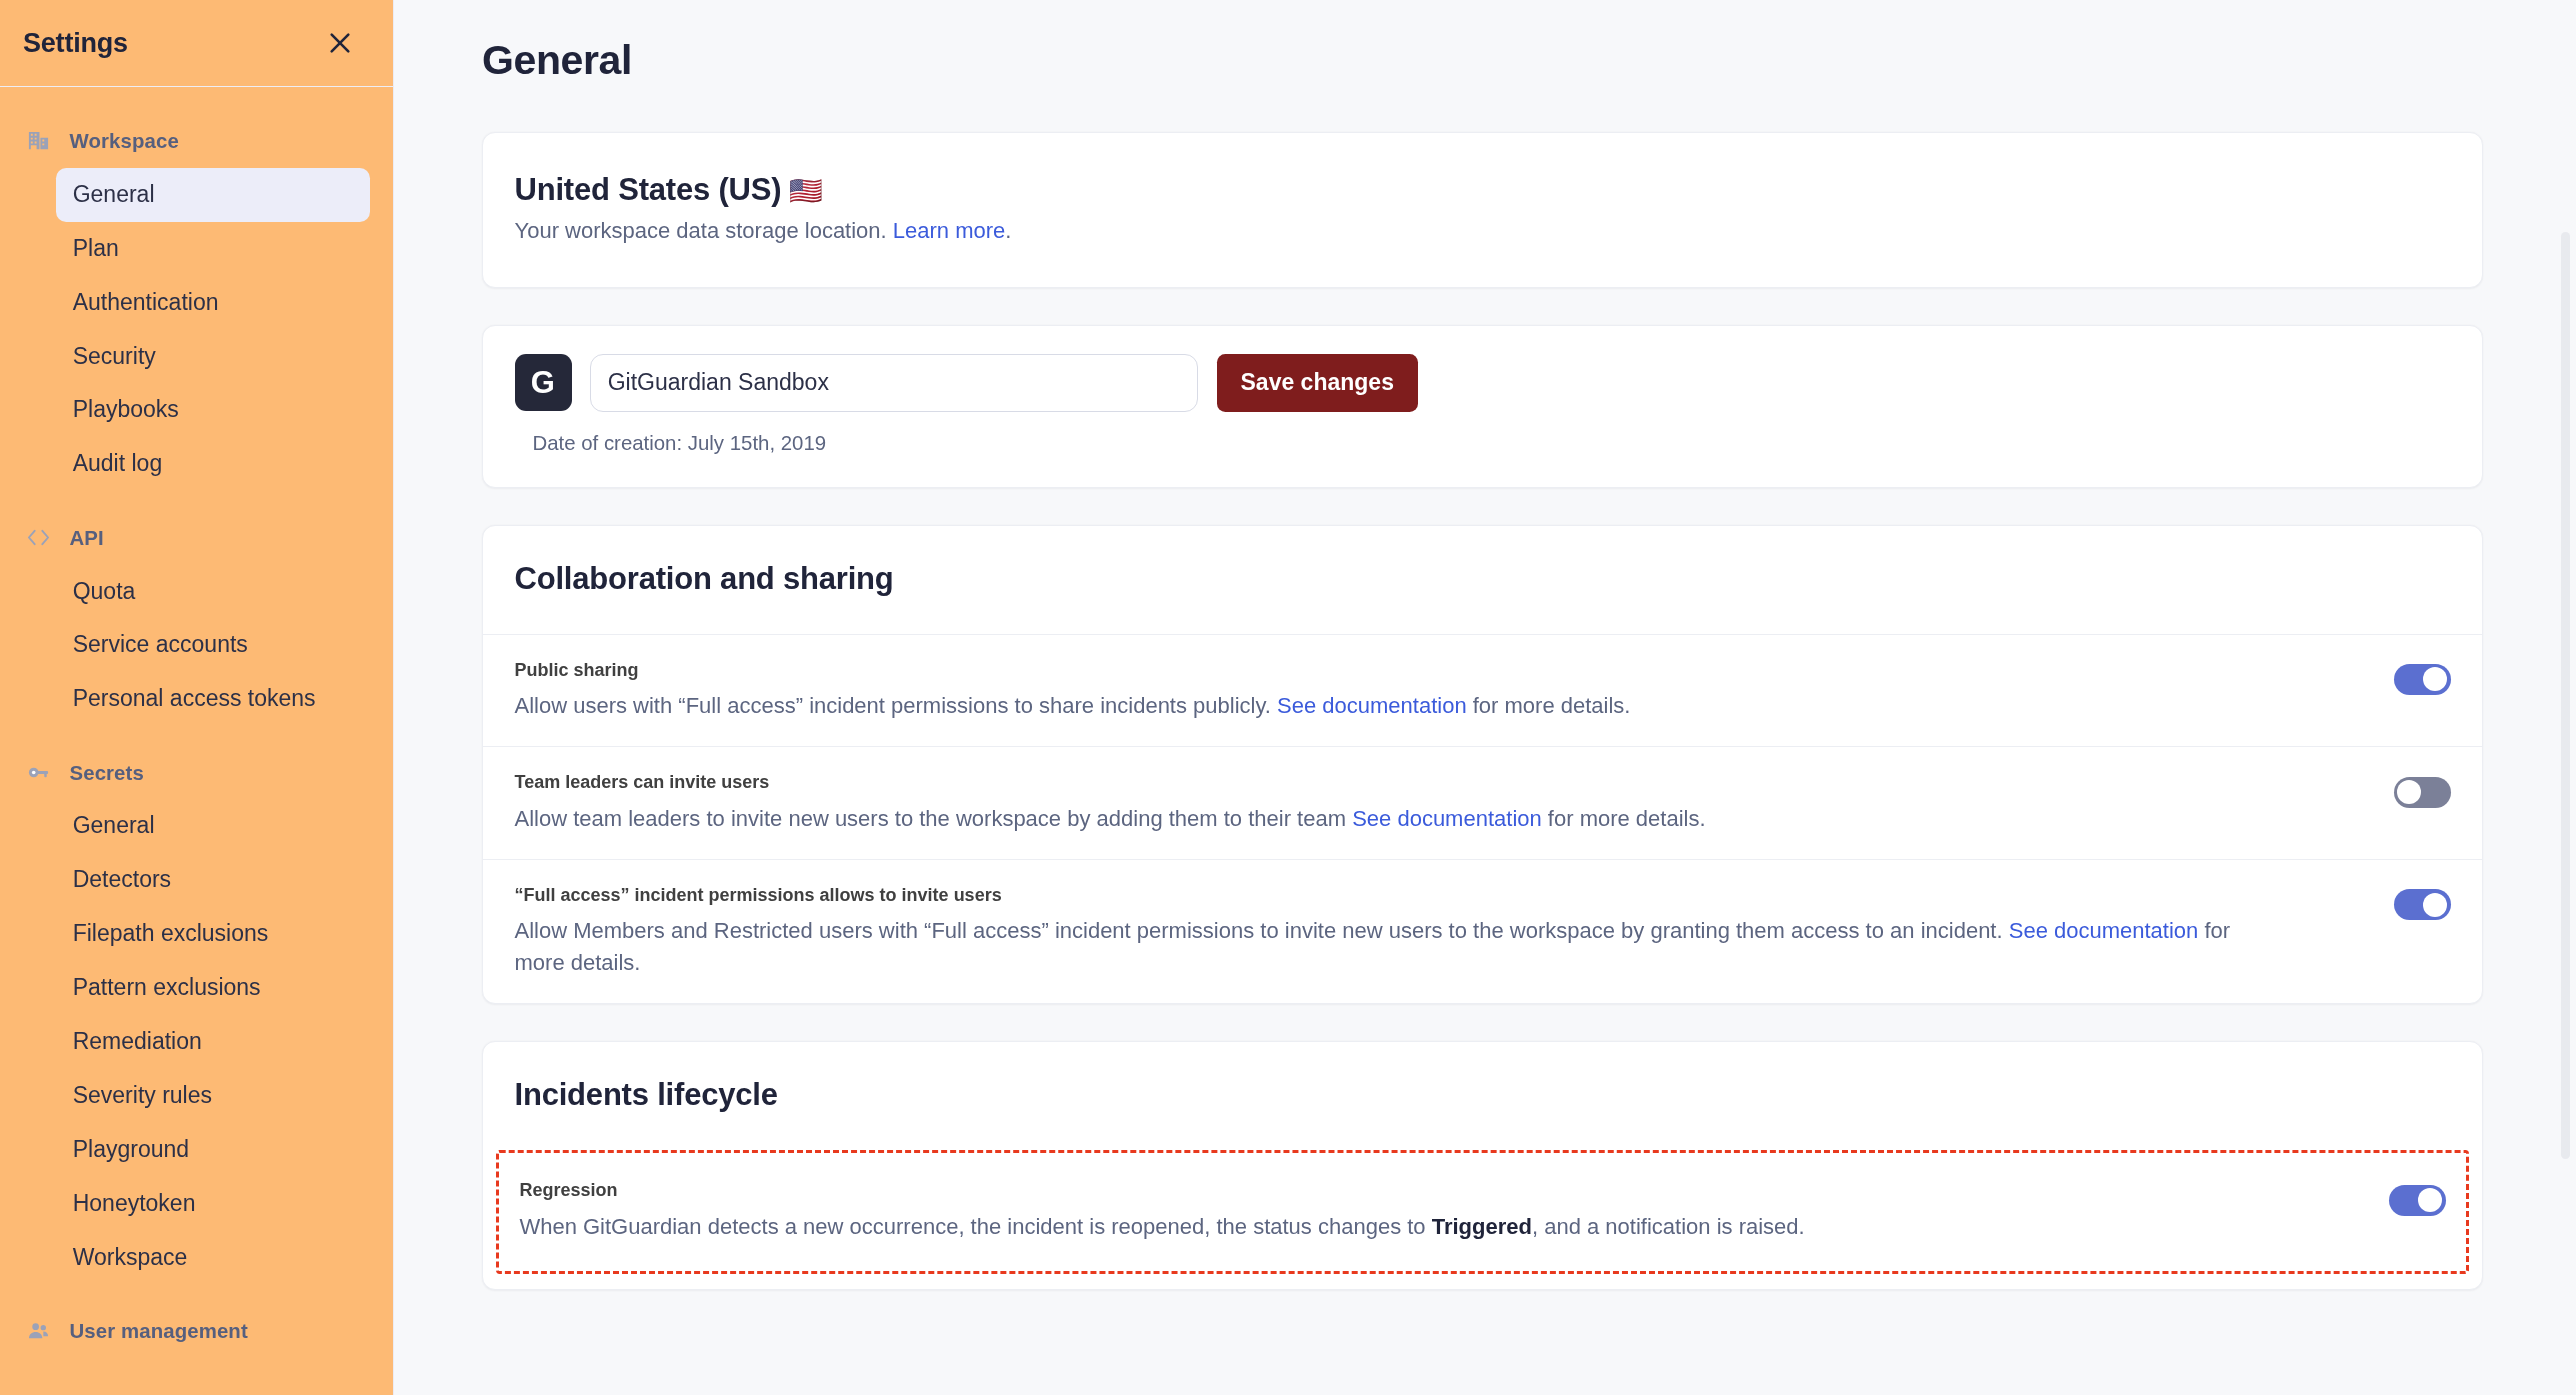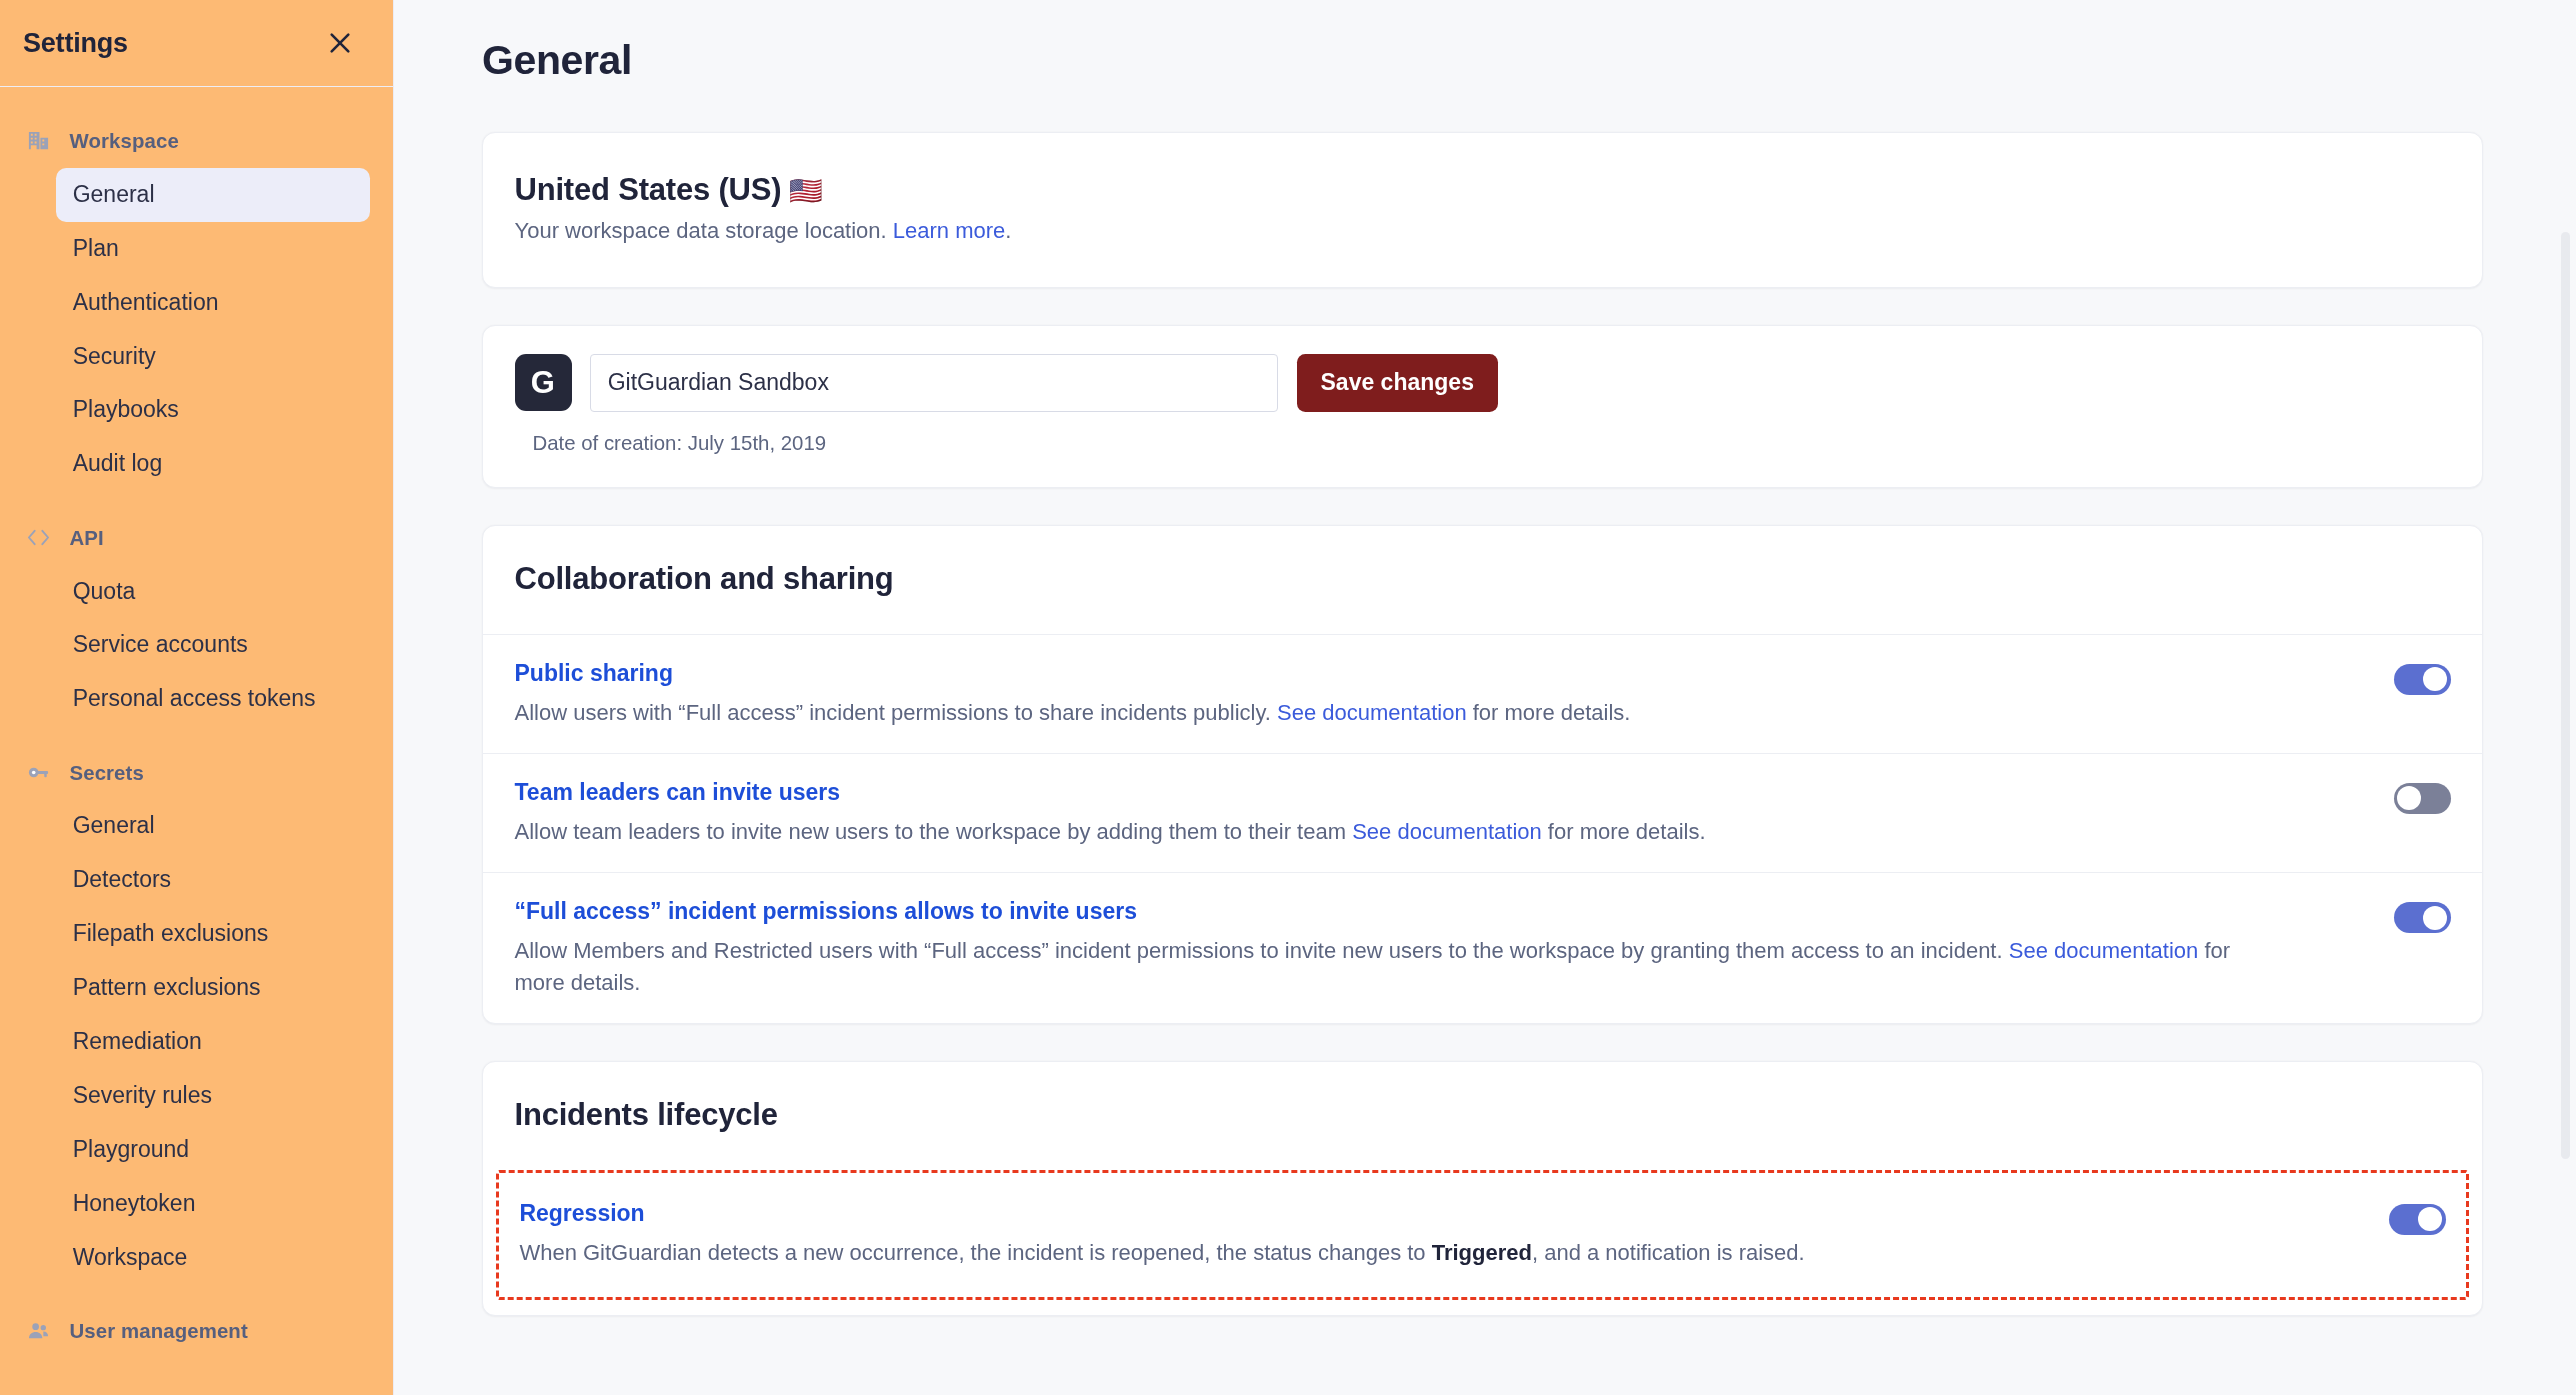--- a/index.html
+++ b/index.html
@@ -186,24 +186,24 @@
     color: #ffffff;
     display: flex;
     align-items: center;
     justify-content: center;
     font-size: 31px;
     font-weight: bold;
     letter-spacing: 0.5px;
   }
 
   .ws-input {
-    width: 688px;
+    width: 608px;
     height: 58px;
     border: 1.4px solid #d8dbe6;
-    border-radius: 4px;
+    border-radius: 13px;
     padding: 0 16.7px;
     font-size: 23px;
     color: #2c3047;
     font-family: "Liberation Sans", sans-serif;
     background: #ffffff;
     outline: none;
   }
 
   .save-btn {
     height: 58px;
@@ -247,23 +247,23 @@
     gap: 37px;
     padding: 24px 31.5px 24px 31.5px;
     border-top: 0.9px solid #eceef3;
   }
 
   .setting-row.first { border-top: 0.9px solid #eceef3; }
 
   .setting-text { flex: 1; min-width: 0; }
 
   .setting-name {
-    font-size: 23px;
-    font-weight: bold;
-    color: #1d4ed8;
+    font-size: 18px;
+    font-weight: bold;
+    color: #404040;
     margin-bottom: 8.3px;
     line-height: 1.3;
   }
 
   .setting-desc {
     font-size: 22px;
     color: #5c6580;
     line-height: 1.45;
     max-width: 1761px;
   }

